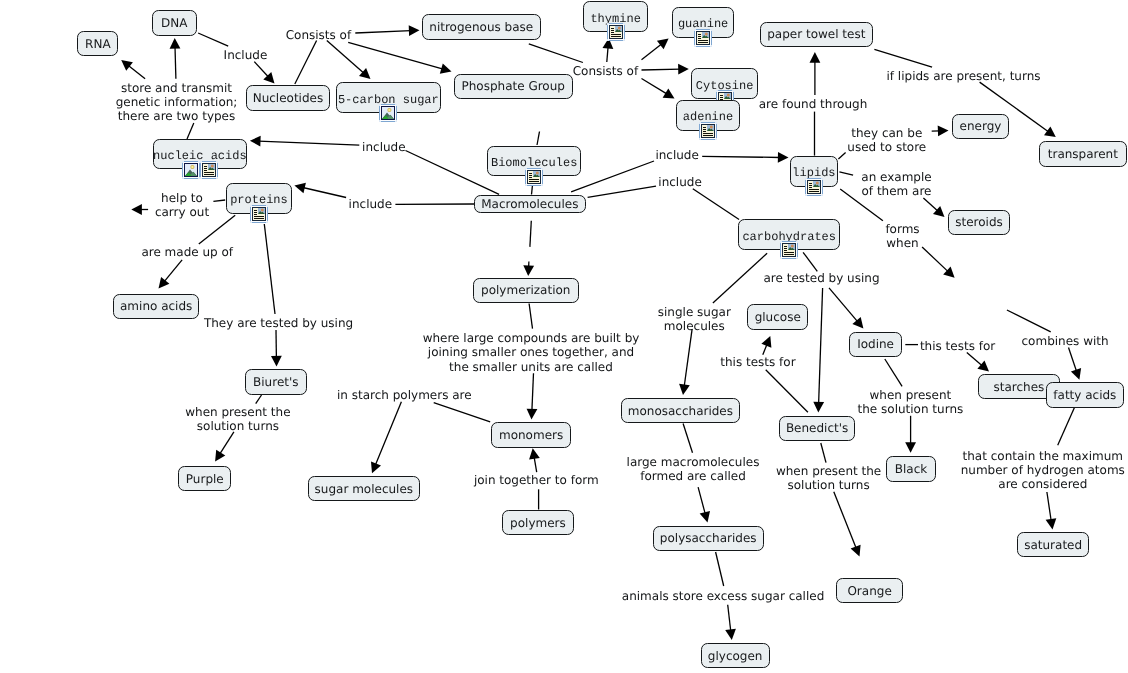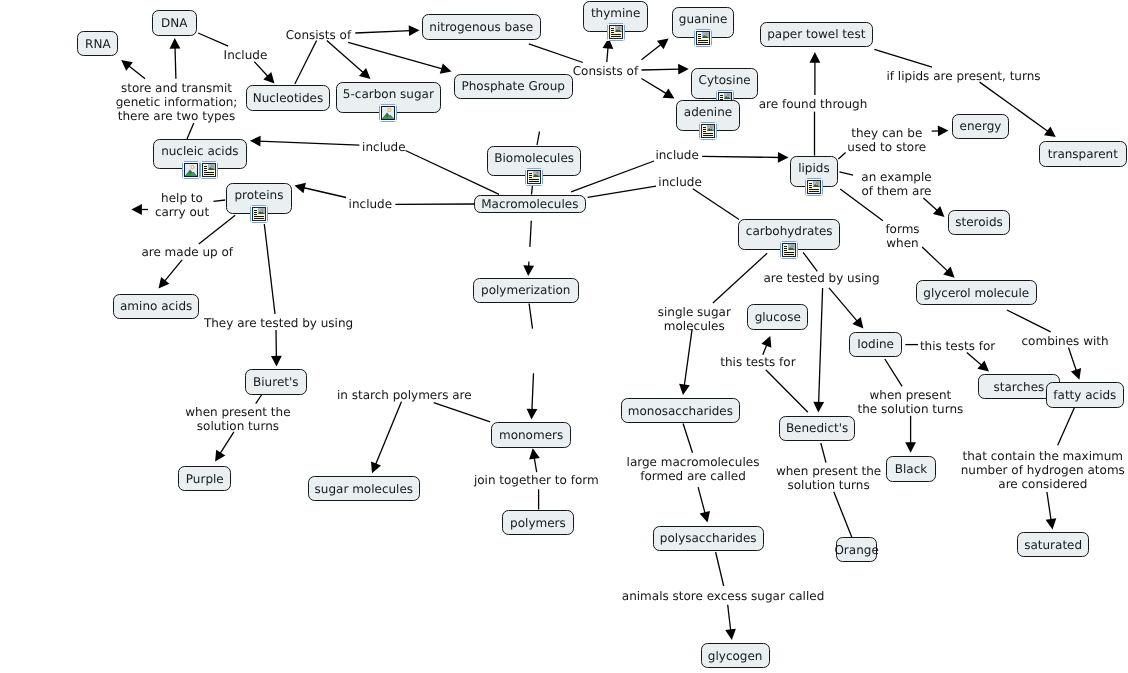--- a/index.html
+++ b/index.html
@@ -10,21 +10,21 @@
        text-rendering:geometricPrecision;}
   #map{position:relative;width:1128px;height:673px;background:#fff;}
   #edges{position:absolute;left:0;top:0;}
   #edges line{stroke:#000;stroke-width:1.3;}
   #edges polygon{fill:#000;}
   .node{position:absolute;box-sizing:border-box;
         border:1.4px solid #15181a;border-radius:6.5px;background:#eaeff1;
         font-size:12px;line-height:14px;color:#17191b;
         display:flex;align-items:center;justify-content:center;
         white-space:nowrap;}
-  .node.nico{align-items:flex-start;padding-top:4.0px;}
+  .node.nico{align-items:center;padding-top:4.0px;font-family:Liberation Mono, monospace;}
   .icons{position:absolute;left:50%;transform:translateX(-50%);top:21.2px;
          display:flex;}
   .ic{display:block;width:18px;height:18px;line-height:0;}
   .lab{position:absolute;font-size:12px;line-height:14.1px;color:#131517;
        white-space:pre;}
 </style>
 </head>
 <body>
 
 <div id="map">
@@ -504,23 +504,20 @@
               <rect x="4" y="13" width="10" height="1" fill="#13130a"></rect>
             </g>
             <path d="M8 9 L10.1 6 L11.4 7.6 L12.2 6.7 L15 9 Z" fill="#2a5c31"></path>
             <circle cx="12.3" cy="4.9" r="1.5" fill="#cf8c55"></circle>
           </svg></span>
       </span>
     </div>
 <div class="node" style="left:113.0px;top:293.5px;width:86.3px;height:25.4px">
       <span class="nt">amino acids</span>
     </div>
-<div class="node" style="left:915.6px;top:279.9px;width:121.3px;height:25.4px">
-      <span class="nt">glycerol molecule</span>
-    </div>
 <div class="node" style="left:473.0px;top:277.8px;width:105.5px;height:25.4px">
       <span class="nt">polymerization</span>
     </div>
 <div class="node" style="left:747.3px;top:304.2px;width:60.9px;height:25.4px">
       <span class="nt">glucose</span>
     </div>
 <div class="node" style="left:848.8px;top:331.6px;width:53.6px;height:25.4px">
       <span class="nt">Iodine</span>
     </div>
 <div class="node" style="left:244.9px;top:369.4px;width:61.8px;height:25.4px">
@@ -552,21 +549,21 @@
     </div>
 <div class="node" style="left:502.3px;top:509.9px;width:71.3px;height:25.4px">
       <span class="nt">polymers</span>
     </div>
 <div class="node" style="left:652.5px;top:525.8px;width:111.4px;height:25.4px">
       <span class="nt">polysaccharides</span>
     </div>
 <div class="node" style="left:1016.8px;top:532.0px;width:72.7px;height:25.4px">
       <span class="nt">saturated</span>
     </div>
-<div class="node" style="left:836.1px;top:537px;width:41px;height:25.4px">
+<div class="node" style="left:836.1px;top:578px;width:67px;height:25.4px">
       <span class="nt">Orange</span>
     </div>
 <div class="node" style="left:700.5px;top:643.1px;width:69.3px;height:25.4px">
       <span class="nt">glycogen</span>
     </div>
 <div class="lab" style="left:223.6px;top:47.7px">Include</div>
 <div class="lab" style="left:285.7px;top:27.7px">Consists of</div>
 <div class="lab" style="left:0px;top:81.0px;width:353.0px;text-align:center">store and transmit
 genetic information;
 there are two types</div>
@@ -581,20 +578,23 @@
 <div class="lab" style="left:886.5px;top:68.5px">if lipids are present, turns</div>
 <div class="lab" style="left:0px;top:126.2px;width:1773.6px;text-align:center">they can be
 used to store</div>
 <div class="lab" style="left:0px;top:170.2px;width:1793.0px;text-align:center">an example
 of them are</div>
 <div class="lab" style="left:0px;top:221.9px;width:1805.0px;text-align:center">forms
 when</div>
 <div class="lab" style="left:141.4px;top:244.8px">are made up of</div>
 <div class="lab" style="left:763.5px;top:271.4px">are tested by using</div>
 <div class="lab" style="left:203.9px;top:316.2px">They are tested by using</div>
+<div class="lab" style="left:0px;top:331.4px;width:1062.0px;text-align:center">where large compounds are built by
+joining smaller ones together, and
+the smaller units are called</div>
 <div class="lab" style="left:0px;top:305.2px;width:1388.6px;text-align:center">single sugar
 molecules</div>
 <div class="lab" style="left:720.3px;top:354.9px">this tests for</div>
 <div class="lab" style="left:919.9px;top:339.1px">this tests for</div>
 <div class="lab" style="left:1021.5px;top:334.2px">combines with</div>
 <div class="lab" style="left:337.0px;top:387.9px">in starch polymers are</div>
 <div class="lab" style="left:0px;top:405.2px;width:475.8px;text-align:center">when present the
 solution turns</div>
 <div class="lab" style="left:0px;top:387.6px;width:1820.8px;text-align:center">when present
 the solution turns</div>

